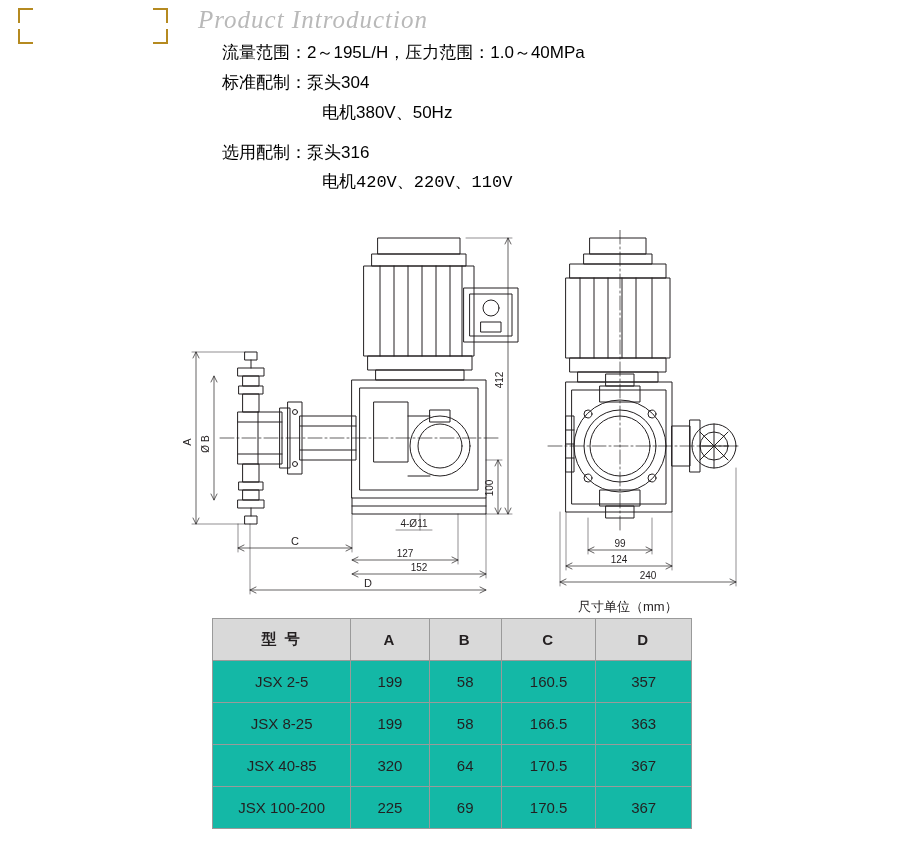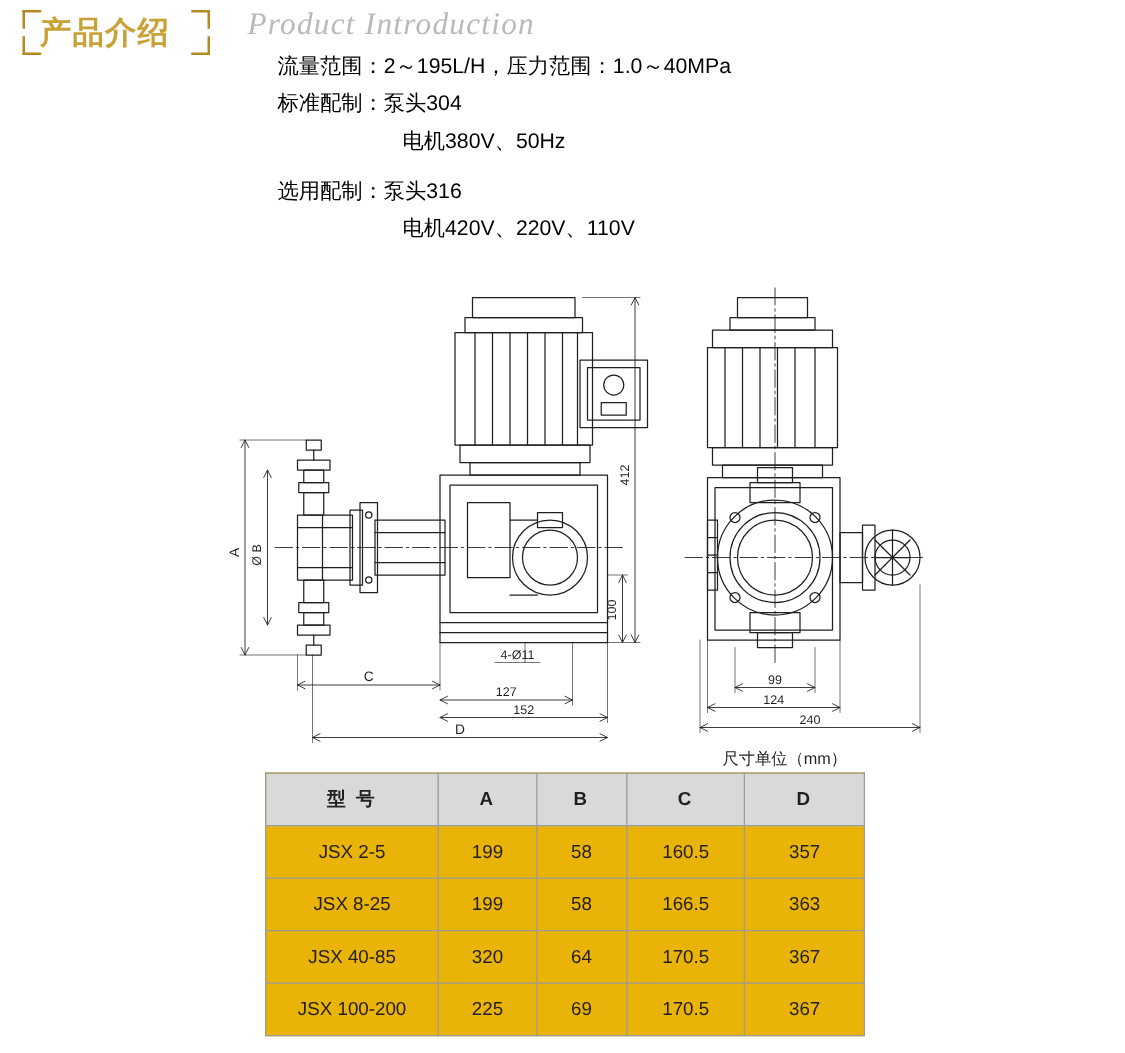--- a/index.html
+++ b/index.html
@@ -69,21 +69,21 @@
     position: absolute;
     left: 222px;
     top: 38px;
     width: 640px;
     font-size: 17px;
     line-height: 30px;
     color: #000000;
   }
   .specs .line { white-space: nowrap; }
   .specs .indent1 { padding-left: 100px; }
-  .specs .indent2 { padding-left: 100px; }
+  .specs .indent2 { padding-left: 100px; font-family: Liberation Mono, monospace; }
   .specs .gap { height: 10px; }
 
   
   .drawing {
     position: absolute;
     left: 0;
     top: 230px;
     width: 900px;
     height: 380px;
   }
@@ -101,21 +101,21 @@
   
   .table-wrap {
     position: absolute;
     left: 212px;
     top: 618px;
     width: 480px;
   }
   table.spec-table {
     border-collapse: collapse;
     width: 480px;
-    background: #eab308;
+    background: #14b8a6;
   }
   table.spec-table th,
   table.spec-table td {
     border: 1px solid #9a9a9a;
     text-align: center;
     font-size: 15px;
     color: #231f20;
     height: 41px;
     padding: 0;
   }
@@ -146,21 +146,20 @@
 </style>
 </head>
 <body>
 
 <div class="header">
   <div class="badge">
     <span class="corner tl"></span>
     <span class="corner tr"></span>
     <span class="corner bl"></span>
     <span class="corner br"></span>
-    <span class="badge-text">产品介绍</span>
   </div>
   <div class="header-en">Product  Introduction</div>
 </div>
 
 <div class="specs">
   <div class="line">流量范围：2～195L/H，压力范围：1.0～40MPa</div>
   <div class="line">标准配制：泵头304</div>
   <div class="line indent1">电机380V、50Hz</div>
   <div class="gap"></div>
   <div class="line">选用配制：泵头316</div>

